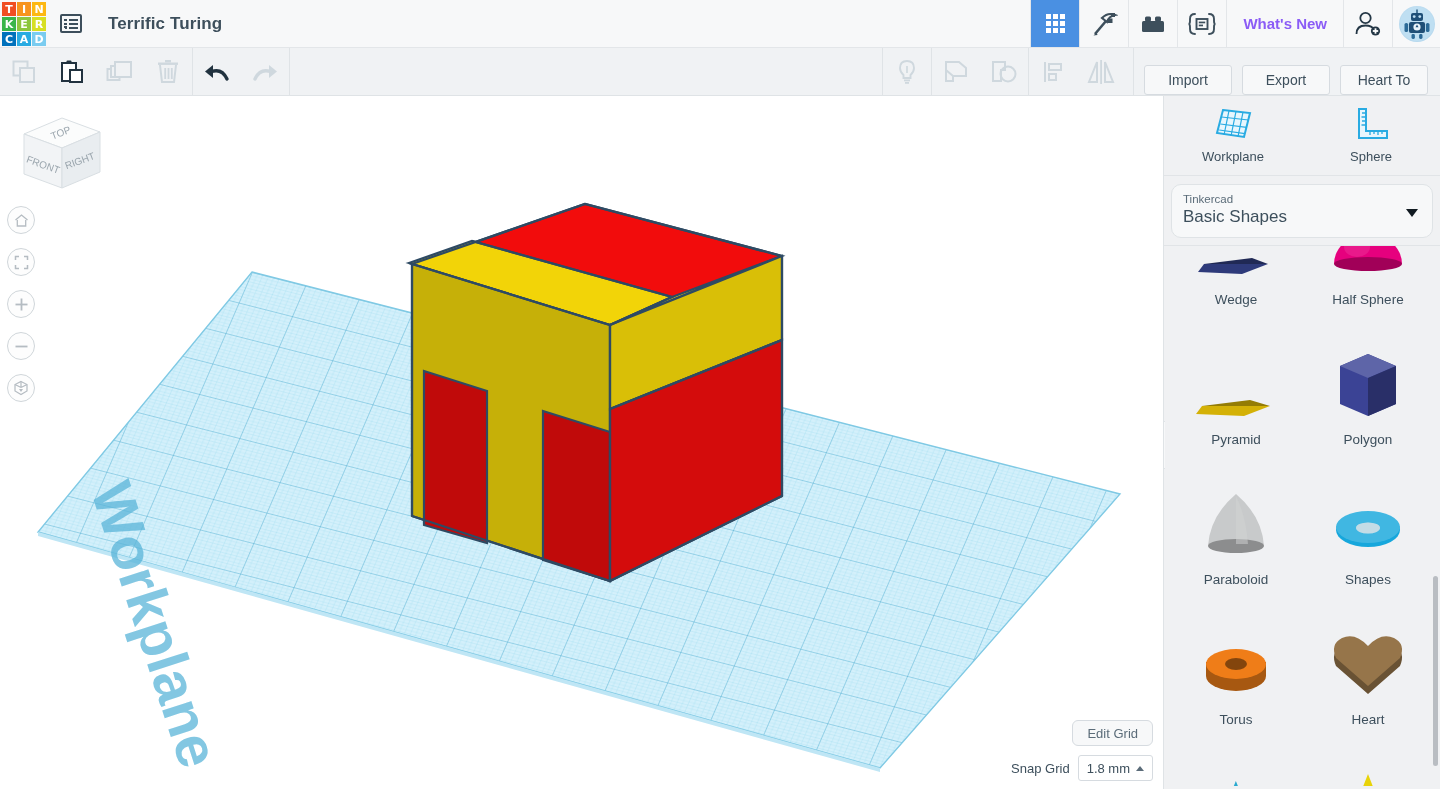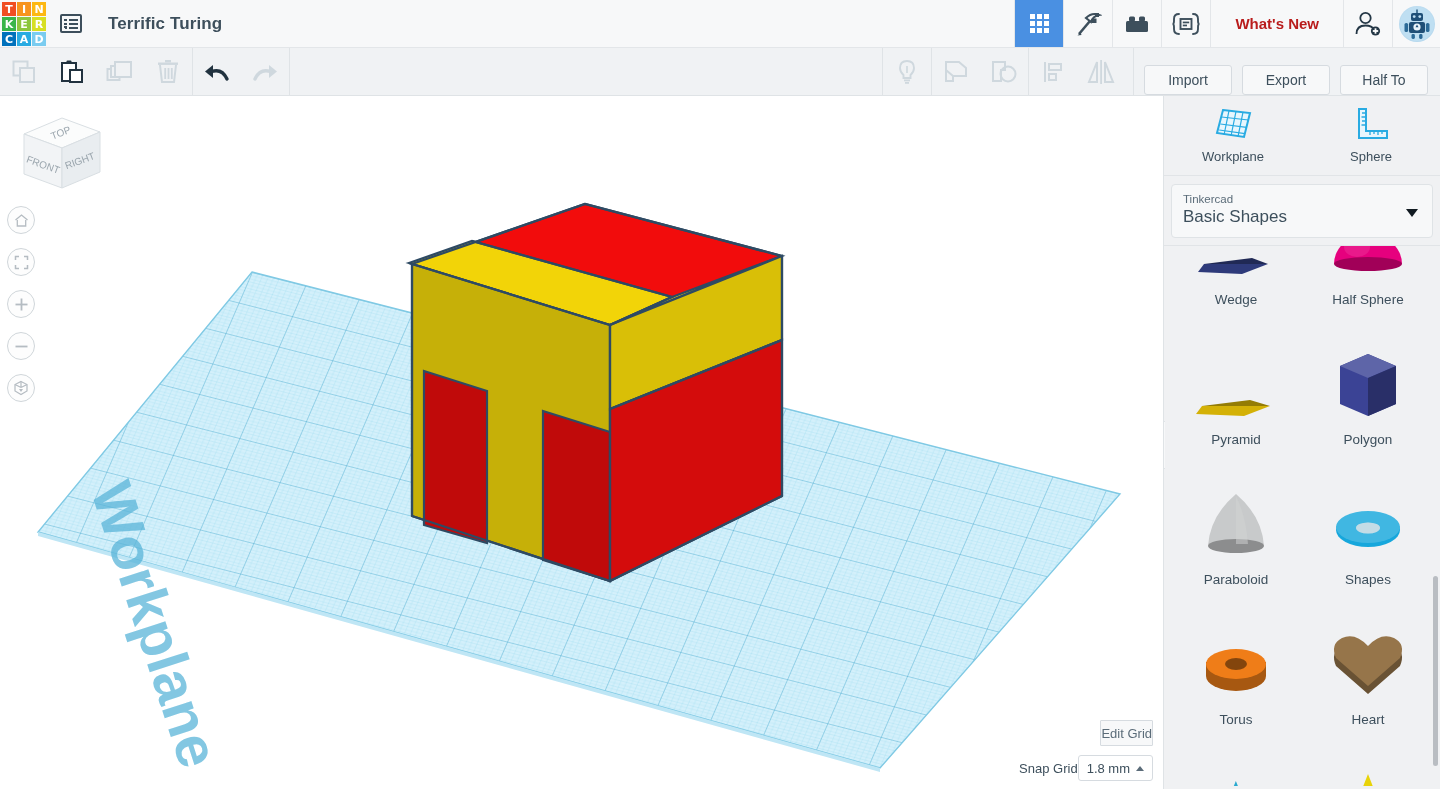--- a/index.html
+++ b/index.html
@@ -69,21 +69,21 @@
   }
   .header-tools { display: flex; align-items: stretch; }
   .htool {
     width: 49px; display: flex; align-items: center; justify-content: center;
     border-left: 1px solid #e3e6e9;
     cursor: pointer; background: transparent;
   }
   .htool.active { background: #4a90e2; }
   .whats-new {
     display: flex; align-items: center; justify-content: center;
-    padding: 0 24px; font-size: 15px; font-weight: bold; color: #b91c1c;
+    padding: 0 16px; font-size: 15px; font-weight: bold; color: #8b5cf6;
     border-left: 1px solid #e3e6e9; cursor: pointer; white-space: nowrap;
   }
   .avatar-cell {
     width: 48px; display: flex; align-items: center; justify-content: center;
     border-left: 1px solid #e3e6e9; cursor: pointer;
   }
   .avatar {
     width: 36px; height: 36px; border-radius: 50%;
     background: radial-gradient(circle at 50% 45%, #cfe6f5 0%, #bcdcf0 60%, #a9d1ea 100%);
     position: relative; overflow: hidden;
@@ -138,25 +138,25 @@
     display: flex; align-items: center; justify-content: center;
     margin-bottom: 14px; cursor: pointer; color: #b5bcc2;
   }
 
   
   .grid-ctrls {
     position: absolute; right: 10px; bottom: 8px;
     display: flex; flex-direction: column; align-items: flex-end; gap: 9px;
   }
   .edit-grid {
-    height: 26px; padding: 0 0; border: 1px solid #d6dbe0; border-radius: 1px;
+    height: 26px; padding: 0 14px; border: 1px solid #d6dbe0; border-radius: 6px;
     background: #f7f8f9; color: #5b6c79; font-size: 13px;
     display: flex; align-items: center; cursor: pointer;
   }
-  .snap-row { display: flex; align-items: center; }
+  .snap-row { display: flex; align-items: center; gap: 8px; }
   .snap-label { font-size: 13px; color: #3d4f5c; }
   .snap-select {
     height: 26px; padding: 0 8px; border: 1px solid #d6dbe0; border-radius: 3px;
     background: #ffffff; color: #3d4f5c; font-size: 13px;
     display: flex; align-items: center; gap: 6px; cursor: pointer;
   }
   .caret-up { width: 0; height: 0; border-left: 4px solid transparent;
     border-right: 4px solid transparent; border-bottom: 5px solid #5b6c79; }
 
   
@@ -168,21 +168,21 @@
     height: 80px; display: flex; align-items: flex-start;
     border-bottom: 1px solid #e1e4e7; background: #f0f1f3;
   }
   .rp-tool {
     flex: 1; display: flex; flex-direction: column; align-items: center;
     padding-top: 10px; cursor: pointer;
   }
   .rp-tool-label { font-size: 13px; color: #3d4f5c; margin-top: 7px; }
   .rp-dd-wrap { padding: 8px 7px 7px 7px; }
   .rp-dd {
-    background: #f7f8f9; border: 1px solid #dfe3e6; border-radius: 4px;
+    background: #f7f8f9; border: 1px solid #dfe3e6; border-radius: 10px;
     padding: 8px 11px 10px 11px; position: relative; cursor: pointer;
   }
   .rp-dd-sub { font-size: 11.5px; color: #5b6c79; }
   .rp-dd-main { font-size: 17px; color: #3d4f5c; margin-top: 2px; }
   .rp-dd-caret {
     position: absolute; right: 14px; top: 50%; margin-top: -2px;
     width: 0; height: 0; border-left: 6px solid transparent;
     border-right: 6px solid transparent; border-top: 8px solid #111a21;
   }
   .rp-sep { height: 1px; background: #e1e4e7; margin: 0; }
@@ -414,21 +414,21 @@
       <div class="tbtn">
         <svg width="28" height="26" viewBox="0 0 28 26">
           <path d="M10 3 L10 23 L2 23 Z" fill="none" stroke="#cfd8de" stroke-width="2"></path>
           <path d="M18 3 L18 23 L26 23 Z" fill="none" stroke="#cfd8de" stroke-width="2"></path>
           <rect x="13.2" y="1" width="1.8" height="24" fill="#cfd8de"></rect>
         </svg>
       </div>
       <div class="tsep" style="margin-left:8px"></div>
       <div class="push-btn">Import</div>
       <div class="push-btn">Export</div>
-      <div class="push-btn">Half To</div>
+      <div class="push-btn">Heart To</div>
     </div>
   </div>
 
   <div class="canvas">
 
     <svg class="workplane-wrap" viewBox="0 0 1163 693">
       <defs>
         <pattern id="minorGrid" width="6.2" height="6.2" patternUnits="userSpaceOnUse">
           <path d="M0 0 H6.2 M0 0 V6.2" stroke="#7fcfe9" stroke-width="0.55" fill="none"></path>
         </pattern>

